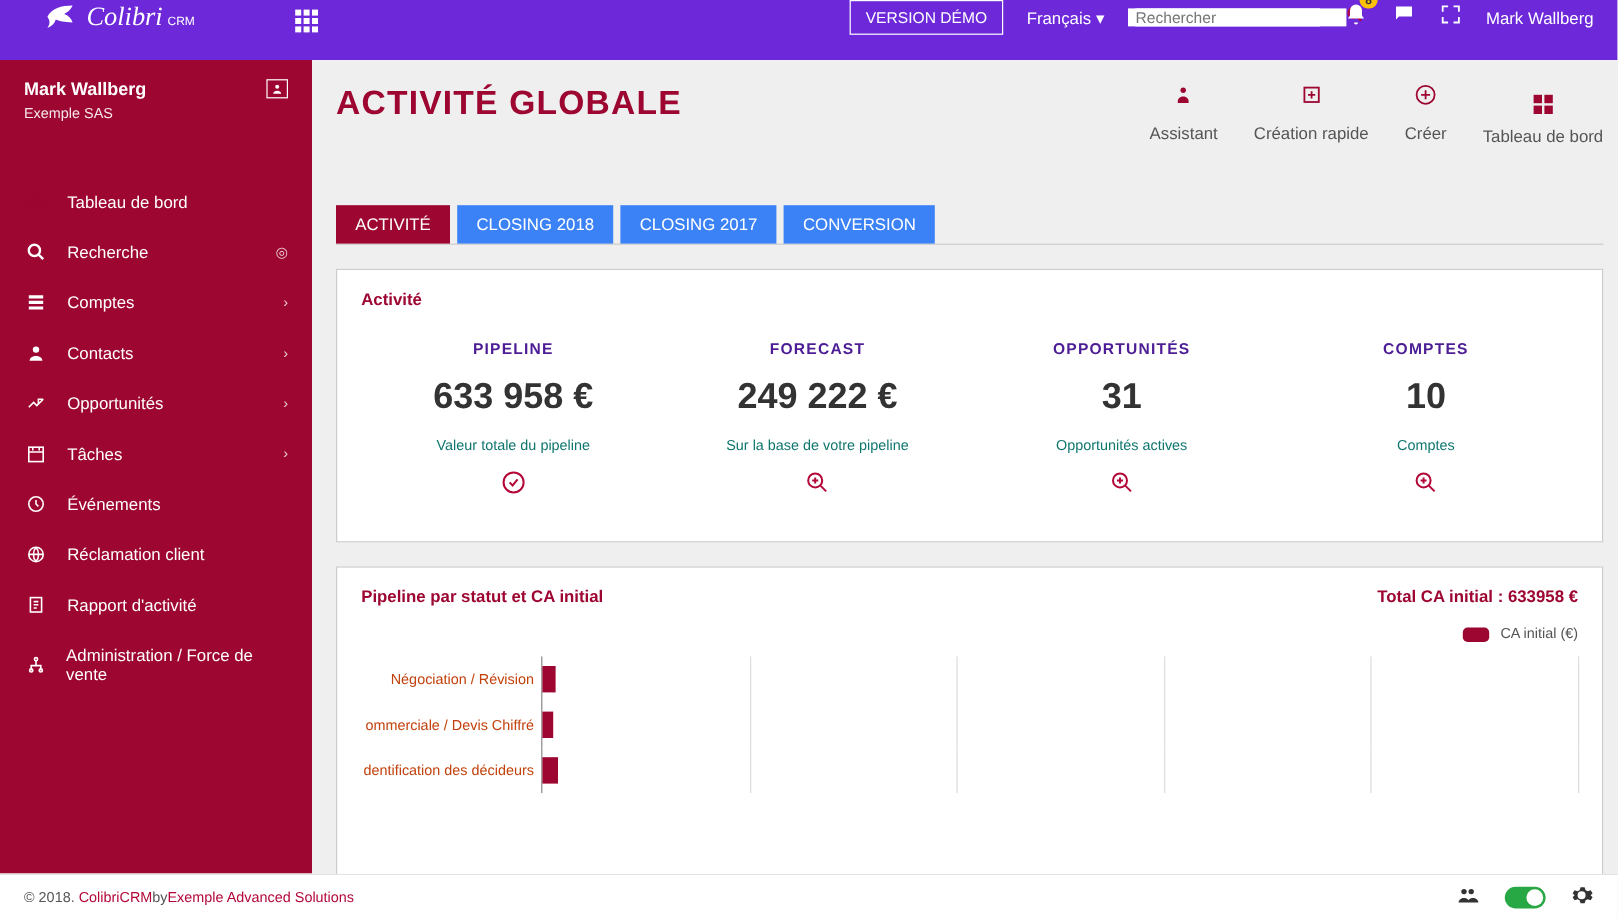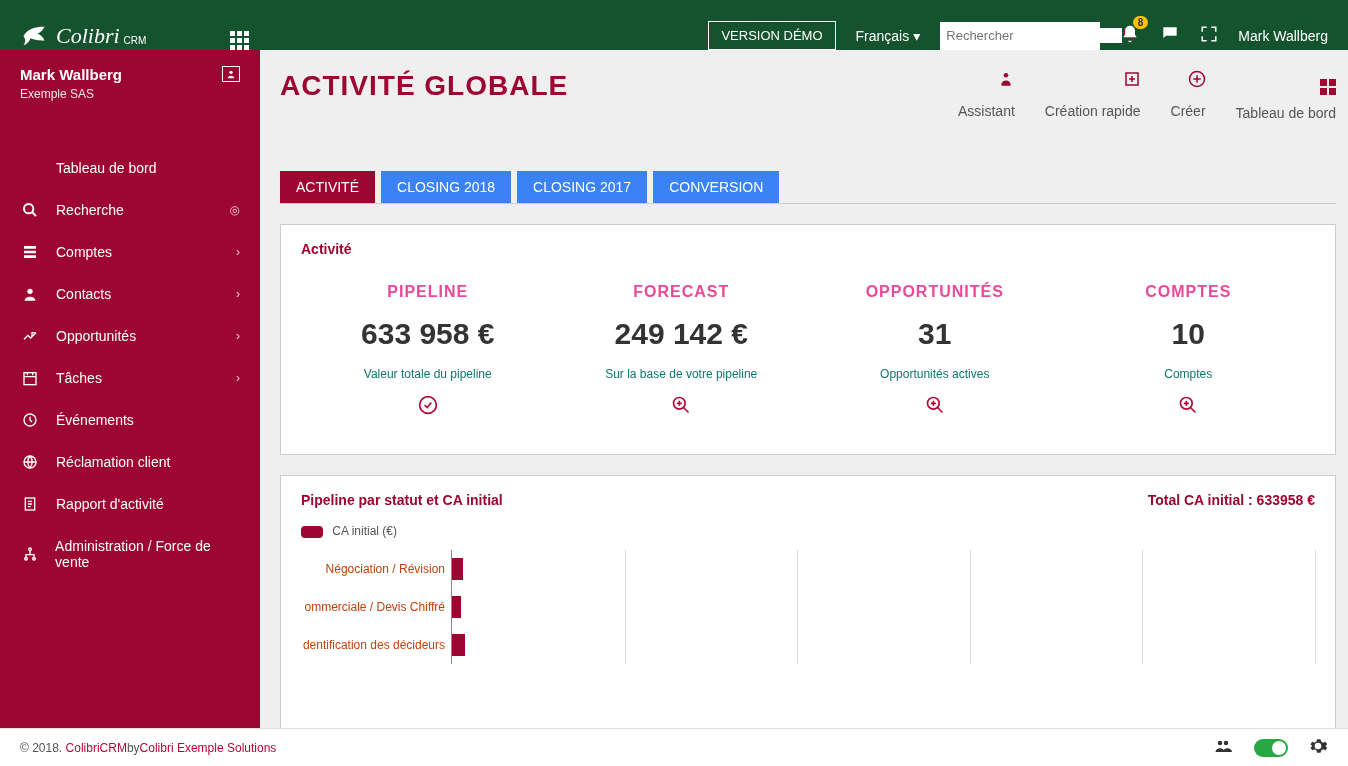--- a/index.html
+++ b/index.html
@@ -1,28 +1,28 @@
 <!DOCTYPE html>
 <html><head>
 <meta charset="utf-8">
 <style>
 * { margin:0; padding:0; box-sizing:border-box; font-family:Arial,Helvetica,sans-serif; }
 body { background:#efefef; width:1348px; height:766px; overflow:hidden; }
 
 
-.topbar { background:#14532d; height:50px; display:flex; align-items:flex-end; color:#fff; padding:0 20px 0 0; }
+.topbar { background:#6d28d9; height:50px; display:flex; align-items:flex-start; color:#fff; padding:0 20px 0 16px; }
 .logo-area { width:260px; display:flex; align-items:center; padding-left:20px; gap:8px; }
 .logo-bird { width:28px; height:28px; }
 .logo-text { font-size:22px; font-style:italic; font-family:Georgia,serif; }
 .logo-sub { font-size:10px; margin-left:-4px; align-self:flex-end; margin-bottom:4px; }
 .apps-icon { margin-left:-30px; cursor:pointer; }
 .top-right { margin-left:auto; display:flex; align-items:center; gap:20px; }
 .version-btn { border:1px solid #fff; padding:6px 12px; font-size:13px; color:#fff; background:transparent; cursor:pointer; }
 .lang { font-size:14px; cursor:pointer; display:flex; align-items:center; gap:4px; }
-.search-wrap { background:#fff; height:28px; width:160px; display:flex; align-items:center; padding:0 6px; }
+.search-wrap { background:#fff; height:15px; width:160px; display:flex; align-items:center; padding:0 6px; }
 .search-wrap input { border:none; outline:none; flex:1; font-size:13px; }
 .search-wrap .sicon { color:#b40738; }
 .top-icon { position:relative; cursor:pointer; }
 .badge { position:absolute; top:-8px; right:-8px; background:#ffc107; color:#333; font-size:10px; border-radius:8px; padding:1px 5px; font-weight:bold; }
 .username-top { font-size:14px; }
 
 
 .sidebar { position:absolute; top:50px; left:0; width:260px; bottom:38px; background:#9d0631; color:#fff; }
 .user-block { padding:16px 20px; position:relative; }
 .user-name { font-weight:bold; font-size:15px; }
@@ -31,39 +31,39 @@
 .nav { margin-top:30px; }
 .nav-item { display:flex; align-items:center; padding:13px 20px; font-size:14px; cursor:pointer; position:relative; }
 .nav-icon { width:20px; margin-right:16px; display:flex; justify-content:center; }
 .chev, .target { position:absolute; right:20px; font-size:12px; opacity:.8; }
 
 
 .main { position:absolute; top:50px; left:260px; right:0; bottom:38px; overflow:auto; background:#efefef; padding:20px 12px 0 20px; }
 .page-head { display:flex; align-items:flex-start; }
 .page-title { color:#9d0631; font-size:28px; font-weight:bold; letter-spacing:1px; }
 .head-actions { margin-left:auto; display:flex; gap:30px; }
-.head-act { text-align:right; cursor:pointer; color:#555; font-size:14px; }
+.head-act { text-align:center; cursor:pointer; color:#555; font-size:14px; }
 .head-act .ai { color:#9d0631; font-size:18px; margin-bottom:10px; display:block; }
 
 .tabs { margin-top:50px; display:flex; gap:6px; border-bottom:1px solid #ccc; }
 .tab { padding:8px 16px; background:#3b82f6; color:#fff; font-size:14px; cursor:pointer; }
 .tab.active { background:#9d0631; }
 
 .panel { background:#fff; border:1px solid #ccc; margin-top:20px; padding:16px 20px 24px 20px; }
 .panel-title { color:#9d0631; font-size:14px; font-weight:bold; margin-bottom:16px; }
 .panel-total { float:right; color:#9d0631; font-size:14px; font-weight:bold; }
 
 .kpi-row { display:flex; }
 .kpi { flex:1; text-align:center; padding:10px 0; }
-.kpi-label { font-size:16px; font-weight:bold; color:#ec4899; letter-spacing:1px; }
+.kpi-label { font-size:13px; font-weight:bold; color:#4c1d95; letter-spacing:1px; }
 .kpi-val { font-size:30px; font-weight:bold; color:#333; margin:16px 0; }
 .kpi-sub { font-size:12px; color:#0f766e; margin-bottom:14px; }
 .kpi-icn { color:#b40738; font-size:18px; }
 
-.chart-legend { text-align:left; font-size:12px; color:#555; margin:8px 0 12px; }
+.chart-legend { text-align:right; font-size:12px; color:#555; margin:8px 0 12px; }
 .legend-swatch { display:inline-block; width:22px; height:12px; background:#9d0631; border-radius:4px; vertical-align:middle; margin-right:6px; }
 .chart-area { position:relative; height:160px; }
 .chart-row { display:flex; align-items:center; height:38px; }
 .chart-cat { width:150px; text-align:right; font-size:12px; color:#c2410c; padding-right:6px; overflow:hidden; white-space:nowrap; }
 .chart-bar-wrap { flex:1; position:relative; border-left:1px solid #888; height:100%; display:flex; align-items:center; }
 .chart-bar { height:22px; background:#9d0631; }
 .grid-line { position:absolute; top:0; bottom:0; border-left:1px solid #ddd; }
 
 
 .footer { position:absolute; bottom:0; left:0; right:0; height:38px; background:#fff; border-top:1px solid #ddd; display:flex; align-items:center; padding:0 20px; font-size:12px; color:#555; }
@@ -279,21 +279,21 @@
           <div class="kpi-label">PIPELINE</div>
           <div class="kpi-val">633 958 €</div>
           <div class="kpi-sub">Valeur totale du pipeline</div>
           <div class="kpi-icn"><svg width="20" height="20" viewBox="0 0 24 24" fill="none" stroke="#b40738" stroke-width="2">
               <circle cx="12" cy="12" r="10"></circle>
               <path d="M8 12l3 3 5-6"></path>
             </svg></div>
         </div>
         <div class="kpi">
           <div class="kpi-label">FORECAST</div>
-          <div class="kpi-val">249 142 €</div>
+          <div class="kpi-val">249 222 €</div>
           <div class="kpi-sub">Sur la base de votre pipeline</div>
           <div class="kpi-icn"><svg width="20" height="20" viewBox="0 0 24 24" fill="none" stroke="#b40738" stroke-width="2">
               <circle cx="10" cy="10" r="7"></circle>
               <line x1="21" y1="21" x2="15" y2="15"></line>
               <path d="M10 7v6M7 10h6"></path>
             </svg></div>
         </div>
         <div class="kpi">
           <div class="kpi-label">OPPORTUNITÉS</div>
           <div class="kpi-val">31</div>
@@ -359,21 +359,21 @@
           </div>
         </div>
       </div>
   </div>
 </div>
 
 <div class="footer">
   <span>© 2018.</span>&nbsp;
   <a href="#">ColibriCRM</a>
   <span> by </span>
-  <a href="#">Colibri Exemple Solutions</a>
+  <a href="#">Exemple Advanced Solutions</a>
   <div class="footer-ctrls">
     <span><svg width="22" height="18" viewBox="0 0 24 24" fill="#333">
           <circle cx="8" cy="8" r="3"></circle>
           <circle cx="16" cy="8" r="3"></circle>
           <path d="M2 20c0-3 3-5 6-5s6 2 6 5M12 20c0-3 3-5 6-5s6 2 6 5"></path>
         </svg></span>
     <div class="toggle"></div>
     <span><svg width="20" height="20" viewBox="0 0 24 24" fill="#333">
           <path d="M12 8a4 4 0 1 0 0 8 4 4 0 0 0 0-8zm9 4l2 2-2 3-3-1a7 7 0 0 1-2 1l-1 3h-4l-1-3a7 7 0 0 1-2-1l-3 1-2-3 2-2v-0l-2-2 2-3 3 1a7 7 0 0 1 2-1l1-3h4l1 3a7 7 0 0 1 2 1l3-1 2 3-2 2z"></path>
         </svg></span>

